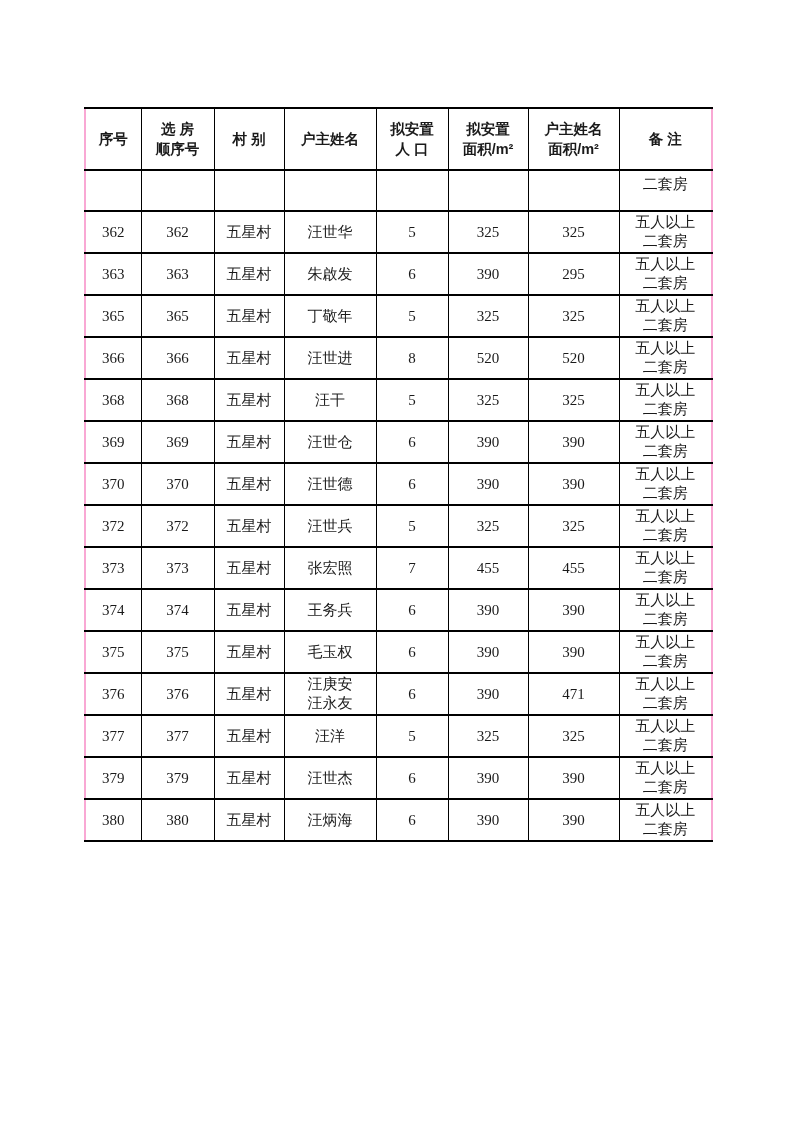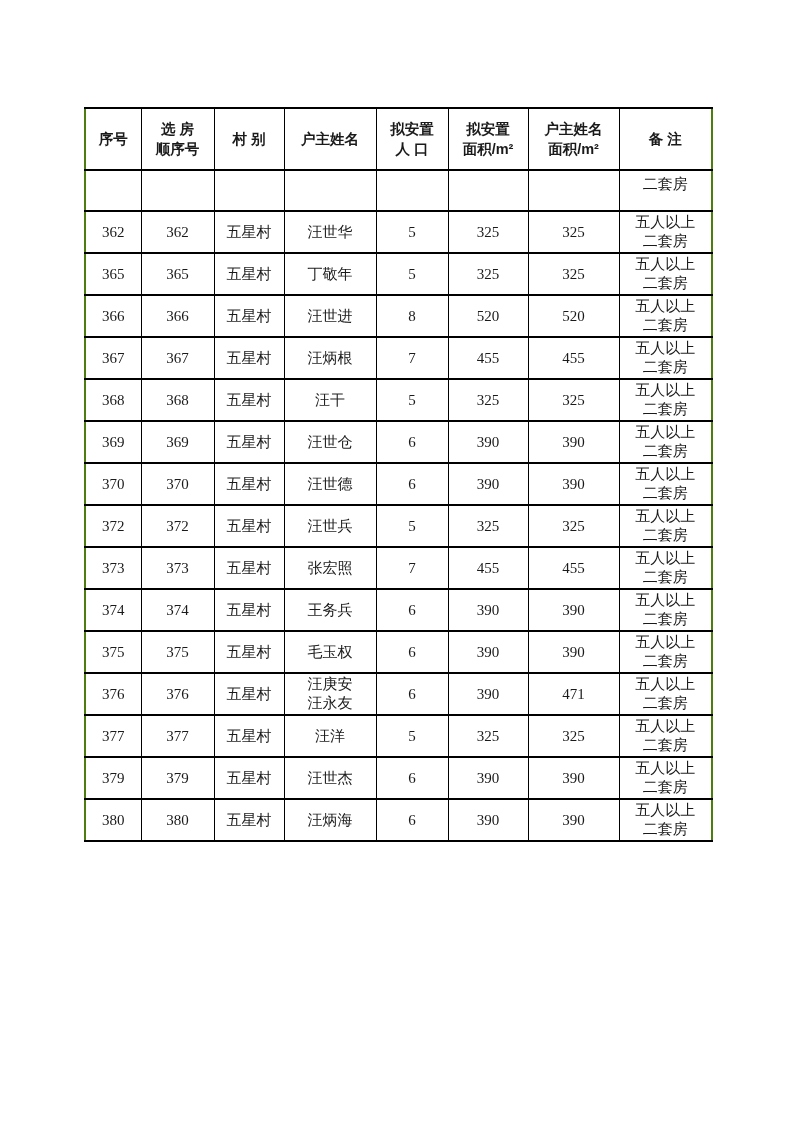--- a/index.html
+++ b/index.html
@@ -14,21 +14,21 @@
     color: #141414;
     overflow: hidden;
   }
   table.alloc-table {
     position: absolute;
     left: 84px;
     top: 107px;
     width: 627px;
     border-collapse: collapse;
     table-layout: fixed;
-    border: 2px solid #4d7c0f;
+    border: 2px solid #f9a8d4;
   }
   .alloc-table th,
   .alloc-table td {
     border-left: 1px solid #000;
     border-right: 1px solid #000;
     border-top: 2px solid #000;
     border-bottom: 2px solid #000;
     text-align: center;
     vertical-align: middle;
     white-space: pre-line;
@@ -105,20 +105,31 @@
     <td>362</td>
     <td>五星村</td>
     <td>汪世华</td>
     <td>5</td>
     <td>325</td>
     <td>325</td>
     <td class="remark-cell">五人以上
 二套房</td>
   </tr>
 
+  <tr>
+    <td>363</td>
+    <td>363</td>
+    <td>五星村</td>
+    <td>朱啟发</td>
+    <td>6</td>
+    <td>390</td>
+    <td>295</td>
+    <td class="remark-cell">五人以上
+二套房</td>
+  </tr>
 
 
   <tr>
     <td>365</td>
     <td>365</td>
     <td>五星村</td>
     <td>丁敬年</td>
     <td>5</td>
     <td>325</td>
     <td>325</td>
@@ -131,31 +142,20 @@
     <td>366</td>
     <td>五星村</td>
     <td>汪世进</td>
     <td>8</td>
     <td>520</td>
     <td>520</td>
     <td class="remark-cell">五人以上
 二套房</td>
   </tr>
 
-  <tr>
-    <td>367</td>
-    <td>367</td>
-    <td>五星村</td>
-    <td>汪炳根</td>
-    <td>7</td>
-    <td>455</td>
-    <td>455</td>
-    <td class="remark-cell">五人以上
-二套房</td>
-  </tr>
 
   <tr>
     <td>368</td>
     <td>368</td>
     <td>五星村</td>
     <td>汪干</td>
     <td>5</td>
     <td>325</td>
     <td>325</td>
     <td class="remark-cell">五人以上

